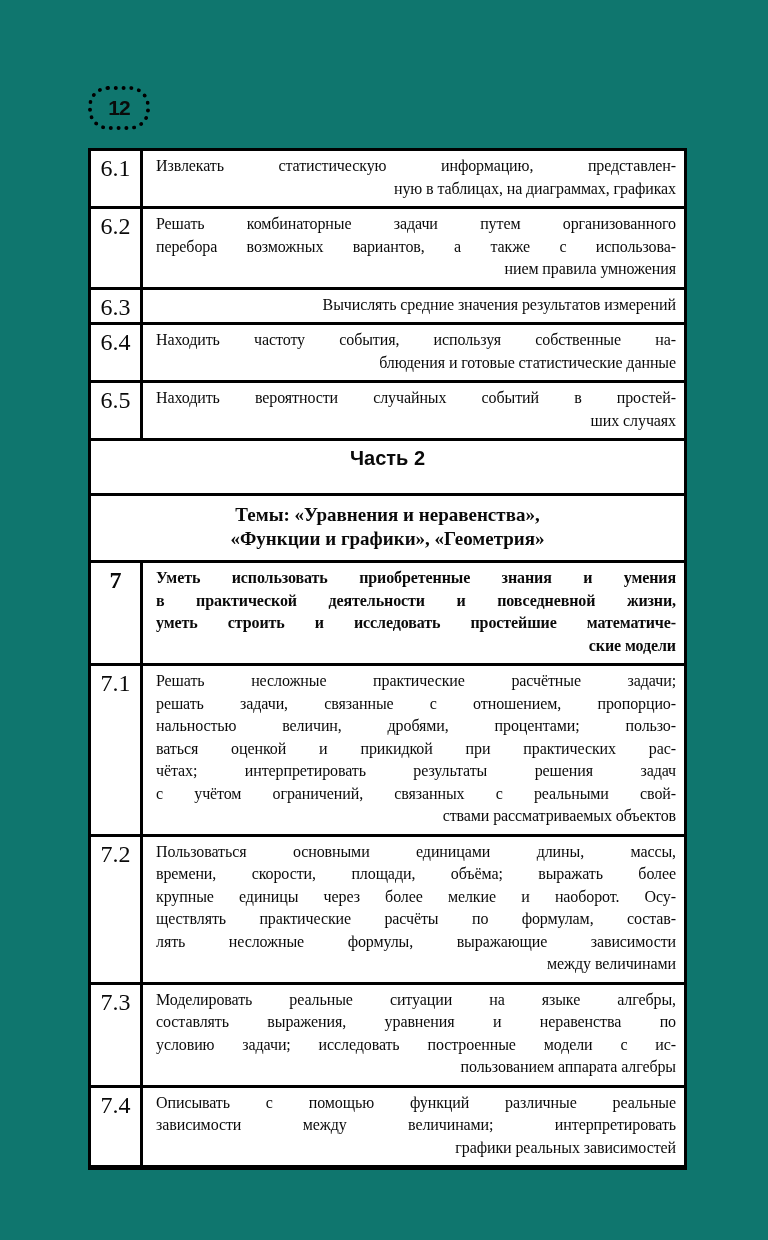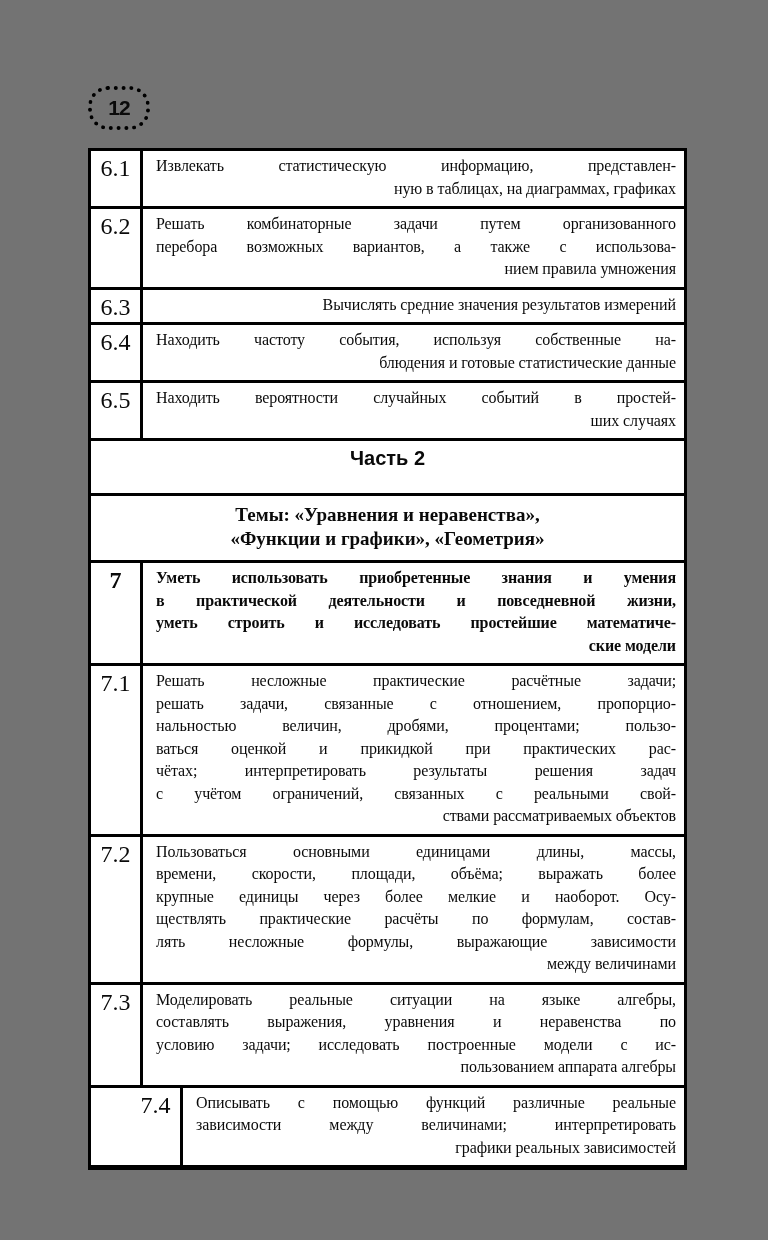--- a/index.html
+++ b/index.html
@@ -4,21 +4,21 @@
 <style>
   html, body {
     margin: 0;
     padding: 0;
     background: #ffffff;
   }
   .page {
     position: relative;
     width: 768px;
     height: 1240px;
-    background: #737373;
+    background: #0f766e;
     color: #0a0a0a;
     font-family: "Liberation Serif", serif;
     overflow: hidden;
     text-decoration: underline;
   }
   .page-number-badge {
     position: absolute;
     left: 88px;
     top: 86px;
     width: 54px;
@@ -42,21 +42,21 @@
     width: 599px;
     box-sizing: border-box;
     border: 3px solid #000000;
     border-bottom-width: 5px;
     background: #ffffff;
   }
   .row {
     display: flex;
     border-bottom: 3px solid #000000;
   }
-  .row:last-child { border-bottom: none; padding-left: 40px; }
+  .row:last-child { border-bottom: none; }
   .cell { box-sizing: border-box; }
   .cell.num {
     flex: 0 0 52px;
     width: 52px;
     border-right: 3px solid #000000;
     text-align: center;
     padding-top: 4px;
     font-size: 24px;
   }
   .cell.text {

